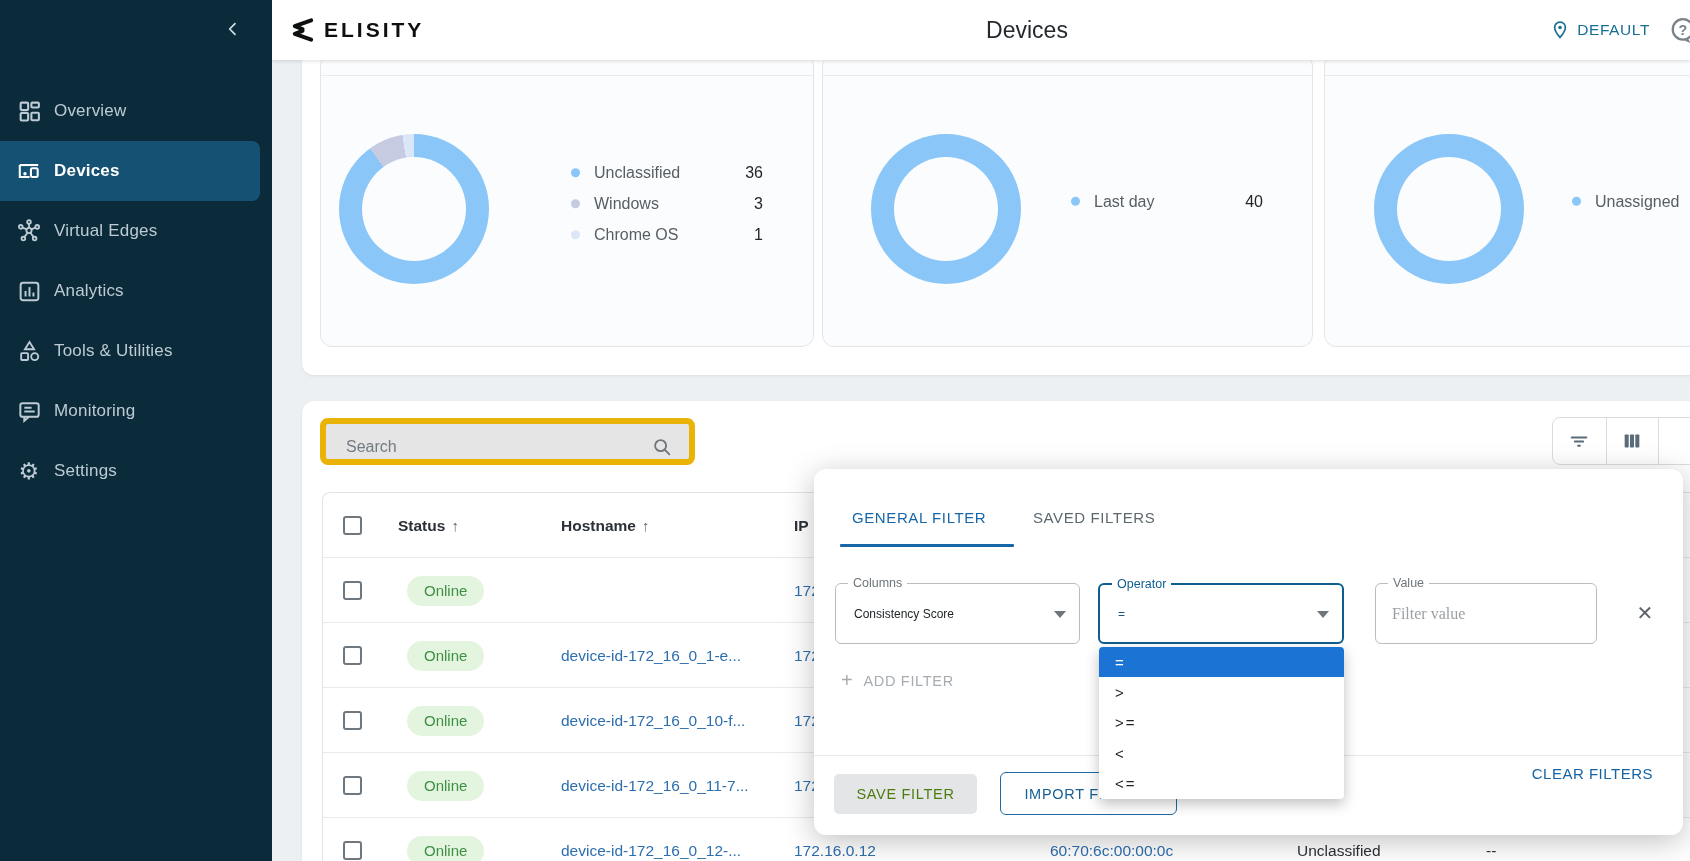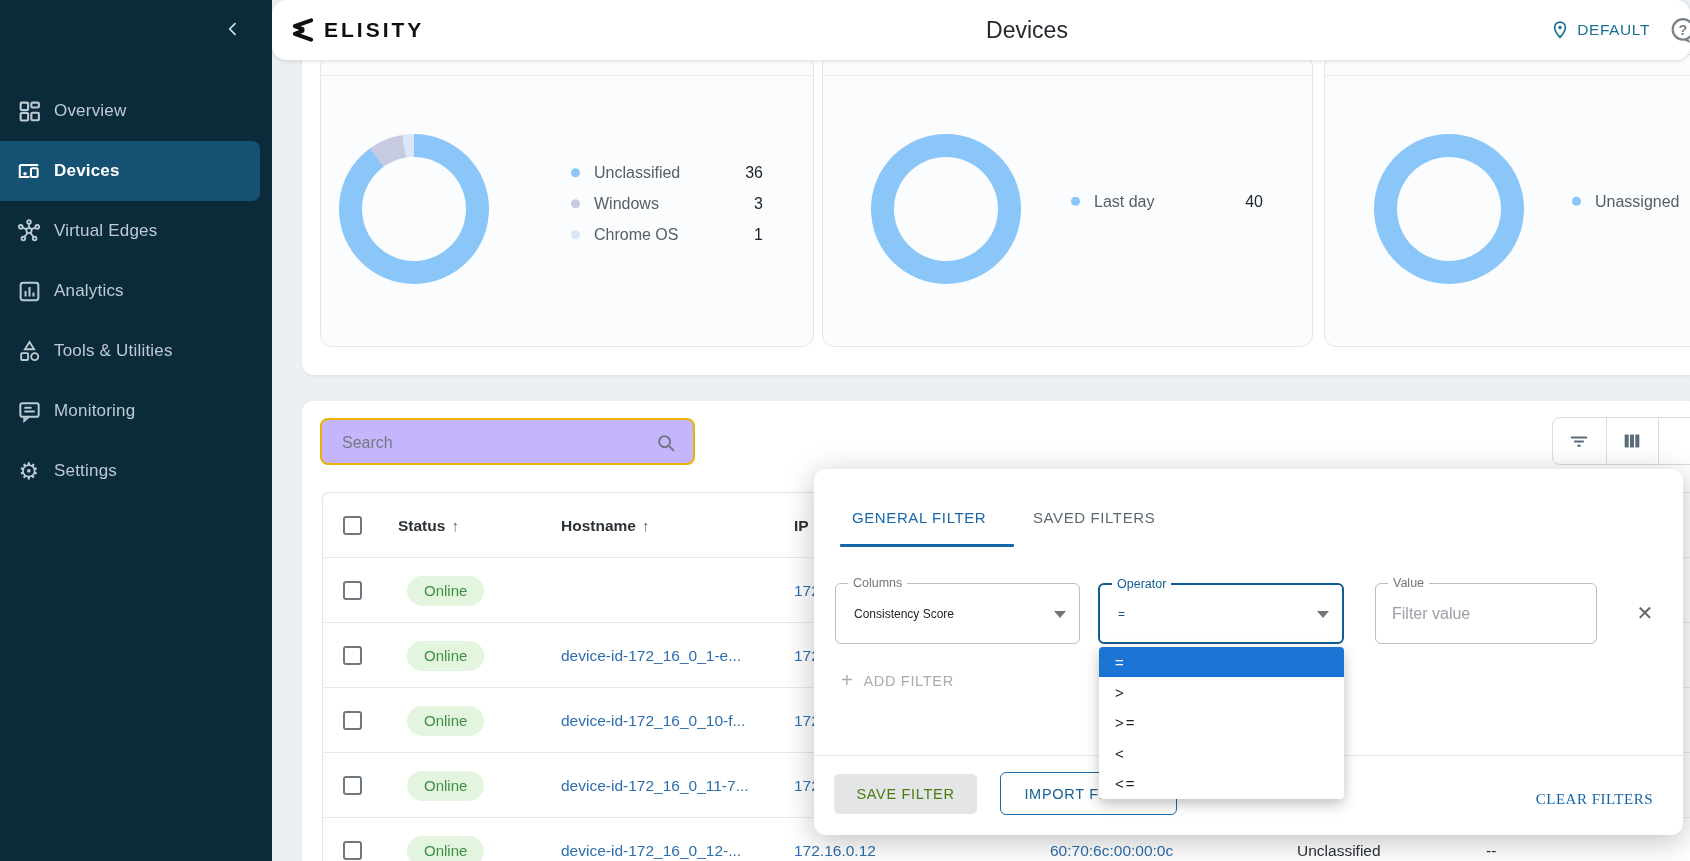--- a/index.html
+++ b/index.html
@@ -11,21 +11,21 @@
   .sidebar { position:absolute; left:0; top:0; width:272px; height:861px; background:#0c2b3a; z-index:40; }
   .collapse-btn { position:absolute; right:26px; top:16px; width:26px; height:26px; display:flex; align-items:center; justify-content:center; cursor:pointer; color:#cfe0ea; }
   .nav { position:absolute; top:81px; left:0; right:0; }
   .nav-item { position:relative; height:60px; display:flex; align-items:center; padding-left:16px; color:#bccbd4; cursor:pointer; font-size:17px; font-weight:500; letter-spacing:.2px; }
   .nav-item .ic { width:26px; height:26px; display:flex; align-items:center; justify-content:center; flex:none; }
   .nav-item .lbl { margin-left:12px; white-space:nowrap; }
   .nav-item.selected { background:#155172; color:#ffffff; font-weight:600; width:260px; border-radius:0 8px 8px 0; }
   .nav-item .gear-glyph { font-size:23px; line-height:1; }
 
   
-  .topbar { position:absolute; left:272px; top:0; width:1418px; height:60px; background:#ffffff; z-index:30; box-shadow:0 1px 4px rgba(0,0,0,.14);border-radius:14px; }
+  .topbar { position:absolute; left:272px; top:0; width:1418px; height:60px; background:#ffffff; z-index:30; box-shadow:0 1px 4px rgba(0,0,0,.14); }
   .brand { position:absolute; left:18px; top:0; height:60px; display:flex; align-items:center; gap:9px; color:#0e0f10; }
   .brand-text { font-size:21px; font-weight:800; letter-spacing:3px; }
   .page-title { position:absolute; left:92px; right:0; top:0; height:60px; display:flex; align-items:center; justify-content:center; font-size:23px; font-weight:500; color:#24292e; }
   .topbar-right { position:absolute; right:-8px; top:0; height:60px; display:flex; align-items:center; gap:18px; }
   .site-chip { display:flex; align-items:center; gap:7px; color:#166f93; font-size:15.5px; font-weight:500; letter-spacing:.6px; cursor:pointer; }
   .help-btn { width:30px; height:30px; color:#7b8287; cursor:pointer; }
 
   
   .cards-panel { position:absolute; left:302px; top:44px; width:1398px; height:331px; background:#ffffff; border-radius:12px; box-shadow:0 1px 3px rgba(0,0,0,.07); }
   .stat-card { position:absolute; top:10px; height:293px; background:#fbfcfd; border:1px solid #e3e6e9; border-radius:12px; }
@@ -33,21 +33,21 @@
   .donut { position:absolute; border-radius:50%; }
   .donut-hole { position:absolute; background:#fbfcfd; border-radius:50%; }
   .legend { position:absolute; display:flex; flex-direction:column; gap:13px; }
   .legend-row { display:flex; align-items:center; width:192px; }
   .legend-dot { width:9px; height:9px; border-radius:50%; flex:none; }
   .legend-label { margin-left:14px; font-size:16px; color:#565e64; flex:1 1 auto; white-space:nowrap; }
   .legend-value { font-size:16px; color:#22272b; text-align:left; }
 
   
   .table-panel { position:absolute; left:302px; top:401px; width:1398px; height:470px; background:#ffffff; border-radius:12px 12px 0 0; box-shadow:0 1px 3px rgba(0,0,0,.07); }
-  .search-box { position:absolute; left:18px; top:17px; width:375px; height:47px; border:2px solid #eab308; border-radius:8px; background:#c4b5fd; }
+  .search-box { position:absolute; left:18px; top:17px; width:375px; height:47px; border:6px solid #eab308; border-radius:8px; background:#e5e5e5; }
   .search-box input { position:absolute; left:20px; top:0; width:300px; height:45px; border:none; outline:none; font-size:16px; color:#3c4247; background:transparent; font-family:inherit; }
   .search-box input::placeholder { color:#737a80; opacity:1; }
   .search-ic { position:absolute; right:16px; top:12px; width:22px; height:22px; color:#6e767c; }
   .btn-group { position:absolute; left:1250px; top:16px; width:160px; height:48px; border:1px solid #dadde0; border-radius:8px; background:#fff; display:flex; }
   .btn-seg { width:66px; height:100%; display:flex; align-items:center; justify-content:center; color:#5a6b79; cursor:pointer; }
   .btn-seg + .btn-seg { border-left:1px solid #dadde0; }
 
   .dev-table { position:absolute; left:20px; top:91px; width:1372px; height:379px; border-top:1px solid #e1e4e7; border-left:1px solid #e1e4e7; border-radius:8px 0 0 0; background:#fff; }
   .t-row { position:absolute; left:0; width:1372px; height:65px; }
   .t-row.body { border-bottom:0; }
@@ -65,29 +65,29 @@
   .tab { position:absolute; top:40px; font-size:15px; font-weight:500; letter-spacing:.6px; cursor:pointer; }
   .tab.active { color:#1766a8; }
   .tab.inactive { color:#5d686e; }
   .tab-underline { position:absolute; left:26px; top:75px; width:174px; height:3px; background:#1766a8; border-radius:1px; }
   .field { position:absolute; top:114px; height:61px; border:1px solid #b9bdc1; border-radius:6px; background:#fff; }
   .field .flabel { position:absolute; left:12px; top:-8px; background:#fff; padding:0 5px; font-size:12.5px; color:#6f767b; }
   .field .fvalue { position:absolute; left:18px; top:0; height:100%; display:flex; align-items:center; font-size:12px; color:#212629; }
   .field .caret { position:absolute; right:13px; top:50%; margin-top:-3px; width:0; height:0; border-left:6px solid transparent; border-right:6px solid transparent; border-top:7px solid #6f767b; }
   .field.focused { border:2px solid #0e5d90; }
   .field.focused .flabel { color:#0e5d90; }
-  .field input { position:absolute; left:16px; top:0; width:180px; height:100%; border:none; outline:none; font-size:16px; color:#3b82f6; background:transparent; font-family:Liberation Sans, sans-serif; }
+  .field input { position:absolute; left:16px; top:0; width:180px; height:100%; border:none; outline:none; font-size:16px; color:#3b82f6; background:transparent; font-family:Liberation Serif, serif; }
   .field input::placeholder { color:#9ba1a6; opacity:1; }
   .clear-x { position:absolute; left:818px; top:131px; width:26px; height:26px; display:flex; align-items:center; justify-content:center; color:#5f6368; font-size:20px; cursor:pointer; }
   .add-filter { position:absolute; left:27px; top:200px; display:flex; align-items:center; gap:10px; color:#a6acb1; font-size:14.5px; font-weight:500; letter-spacing:.7px; cursor:default; }
   .add-filter .plus { font-size:20px; font-weight:400; }
   .popup-divider { position:absolute; left:0; right:0; top:286px; border-top:1px solid #e6e8ea; }
   .btn-save { position:absolute; left:20px; top:305px; width:143px; height:40px; background:#e3e5e6; color:#4d7c0f; border:none; border-radius:5px; font-size:14.5px; font-weight:500; letter-spacing:.7px; font-family:inherit; }
   .btn-import { position:absolute; left:186px; top:303px; width:177px; height:43px; background:#fff; color:#155f93; border:1.5px solid #1c6ba6; border-radius:6px; font-size:14.5px; font-weight:500; letter-spacing:.7px; font-family:inherit; cursor:pointer; }
-  .btn-clear { position:absolute; right:30px; top:322px; background:none; border:none; color:#1563a5; font-size:15px; font-weight:500; letter-spacing:.5px; font-family:Liberation Serif, serif; cursor:pointer; }
+  .btn-clear { position:absolute; right:30px; top:296px; background:none; border:none; color:#1563a5; font-size:15px; font-weight:500; letter-spacing:.5px; font-family:Liberation Sans, sans-serif; cursor:pointer; }
 
   .op-menu { position:absolute; left:1099px; top:647px; width:245px; height:152px; background:#fff; border-radius:4px; box-shadow:0 5px 14px rgba(0,0,0,.25); z-index:60; overflow:hidden; }
   .op-item { height:30.4px; display:flex; align-items:center; padding-left:16px; font-size:15px; letter-spacing:2px; color:#202124; cursor:pointer; }
   .op-item.selected { background:#1b73d3; color:#ffffff; }
 
   svg { display:block; }
 </style>
 </head>
 <body>
 

